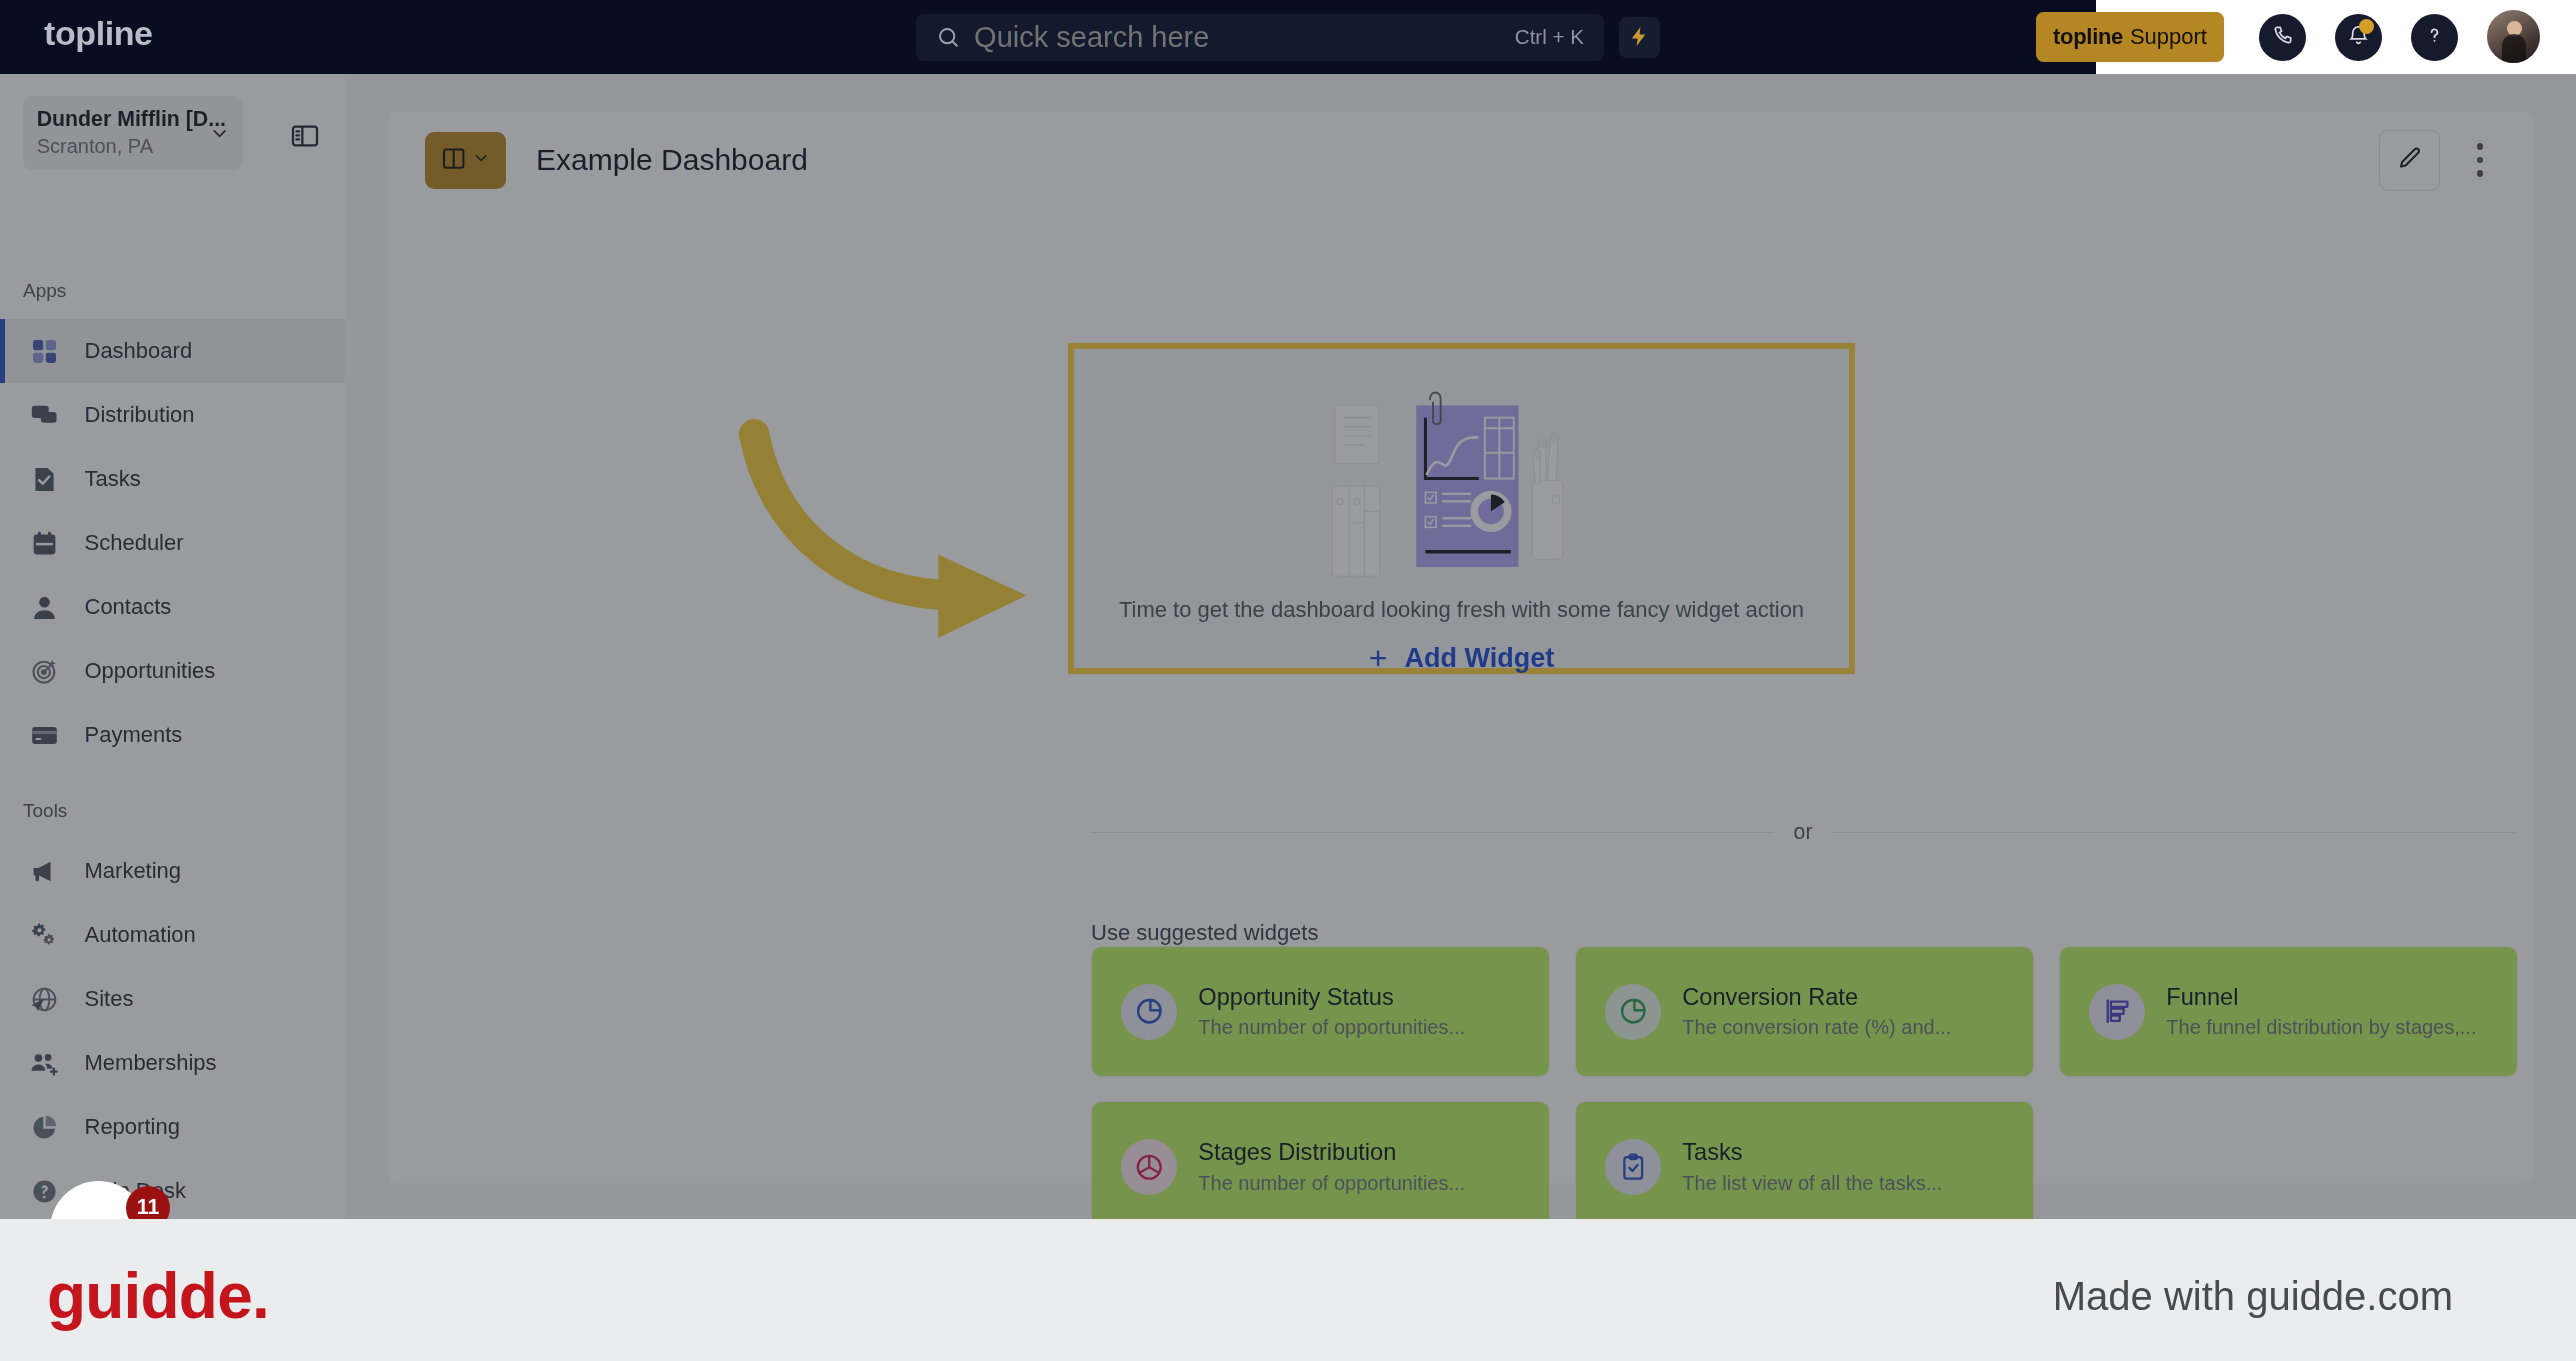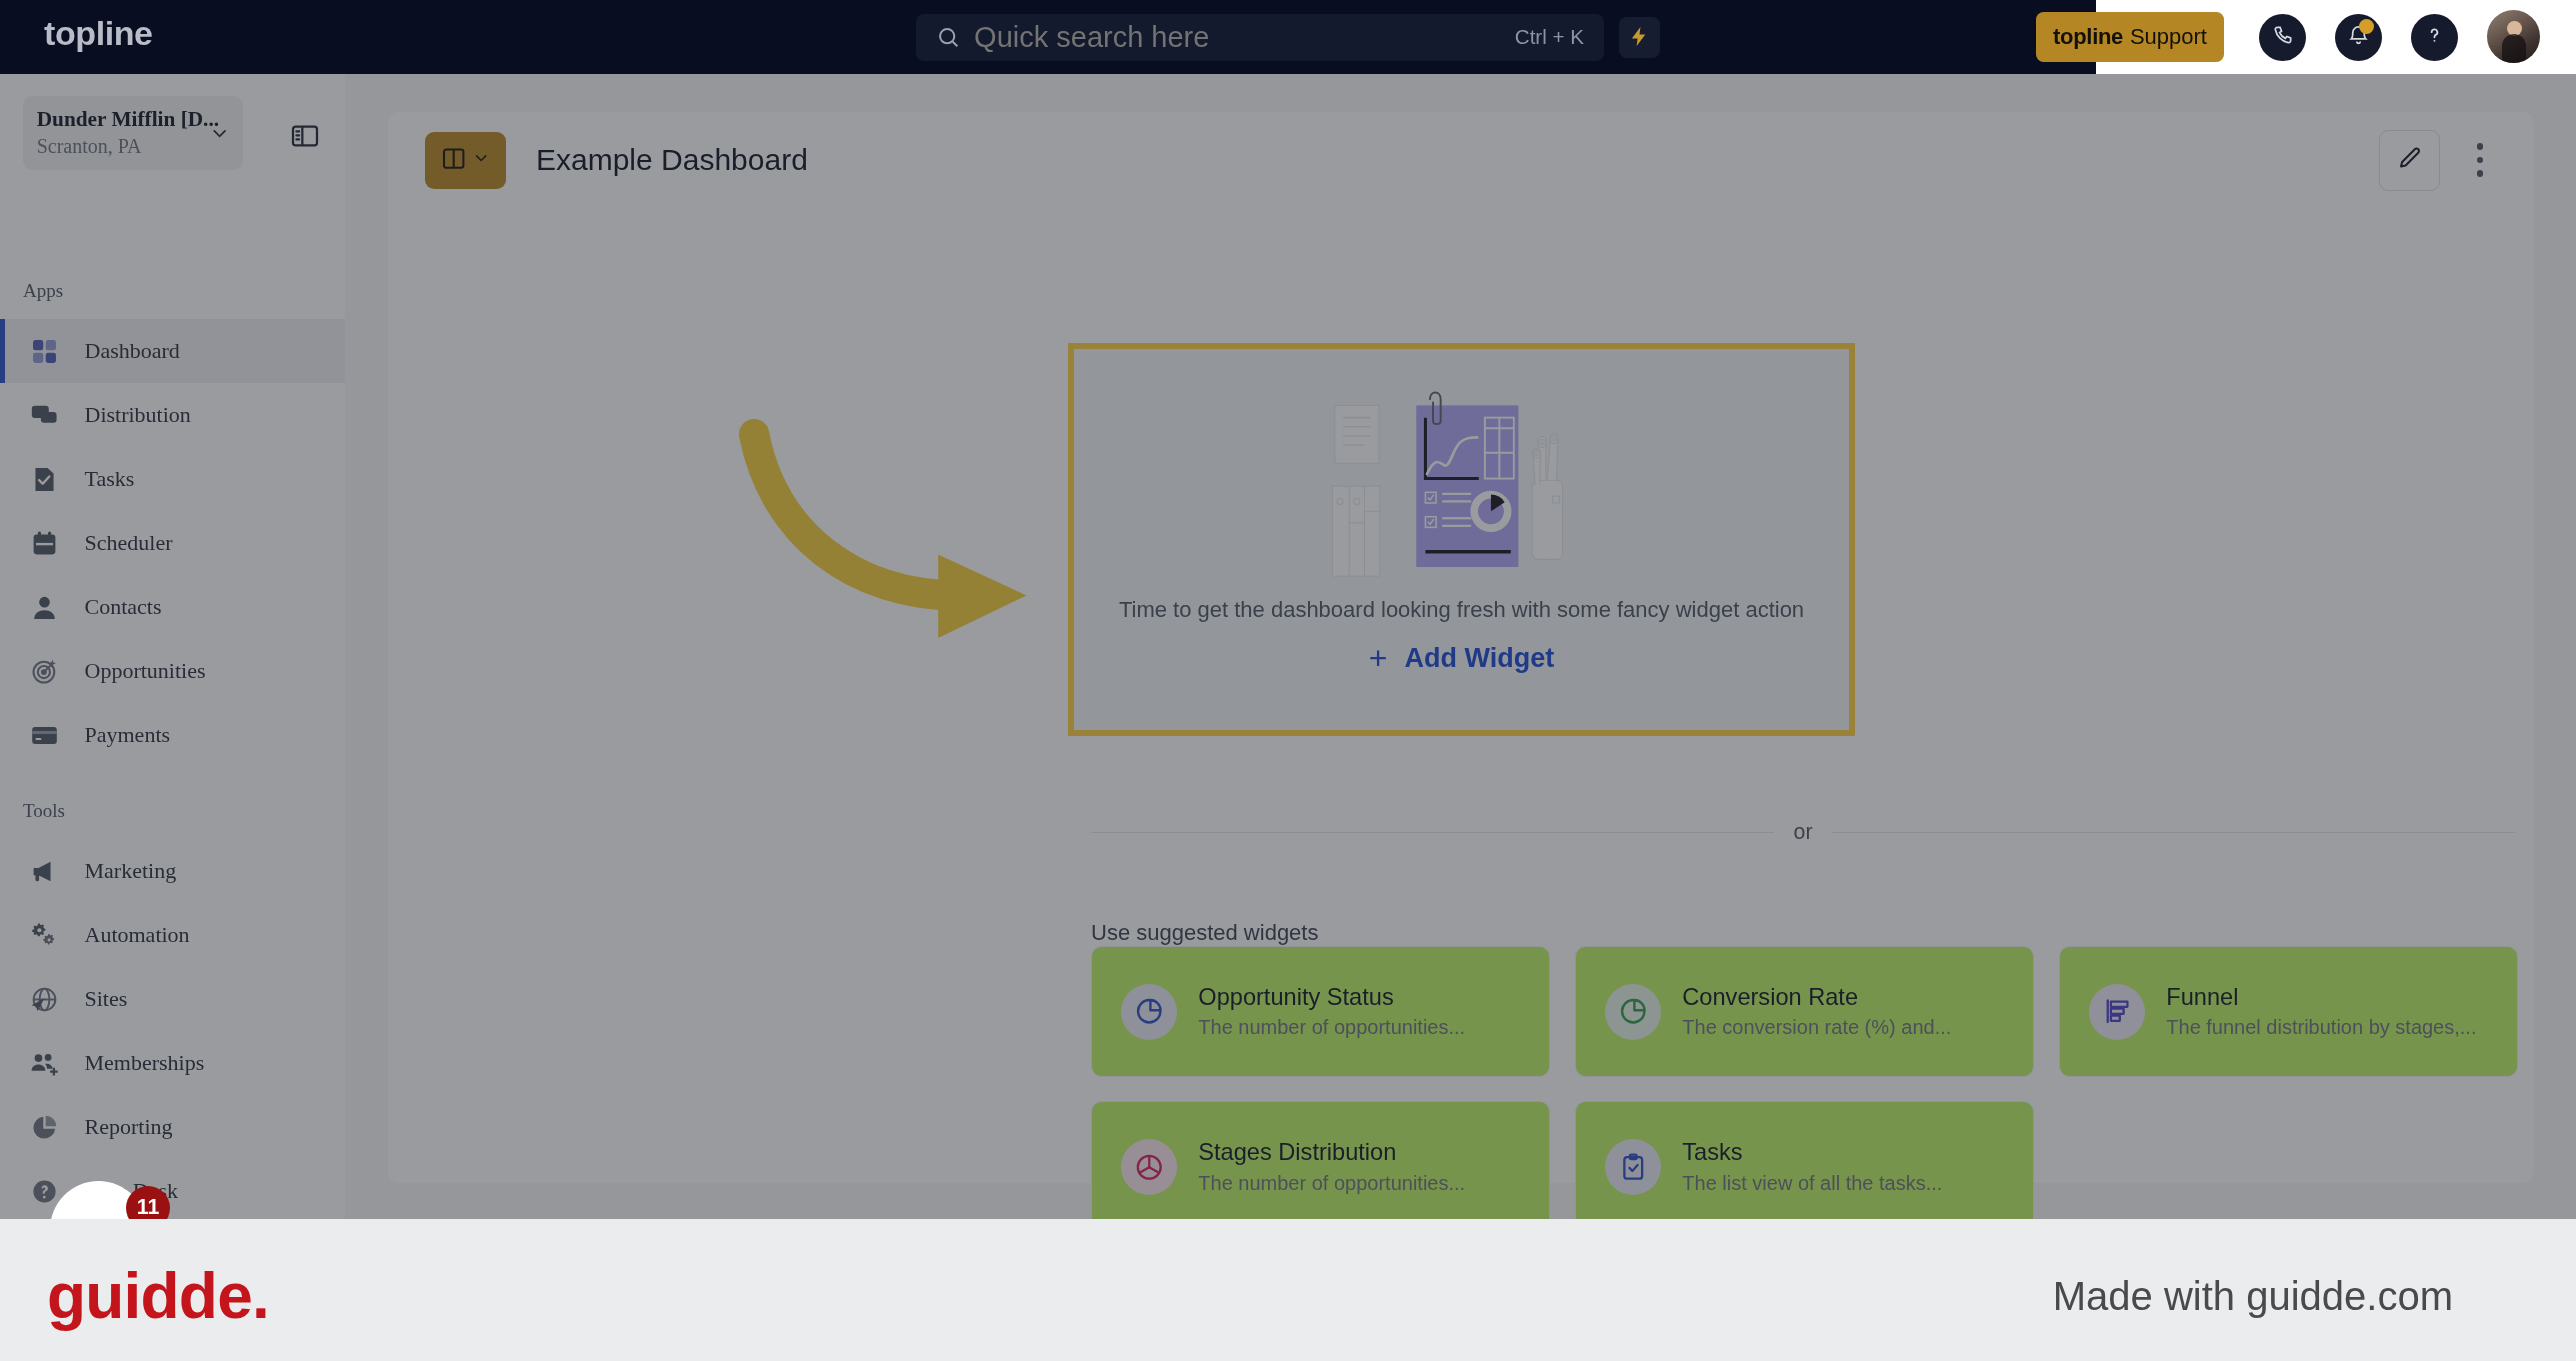--- a/index.html
+++ b/index.html
@@ -68,21 +68,21 @@
   }
   .avatar-btn::before {
     content: ""; position: absolute; left: 20px; top: 10.7px;
     width: 14.5px; height: 15.2px; border-radius: 50%;
     background: #d8b79a;
   }
 
   
   .sidebar {
     position: absolute; left: 0; top: 74px; width: 345px; height: 1145px;
-    background: #ffffff; z-index: 20; font-family: Liberation Serif, serif;
+    background: #ffffff; z-index: 20;
   }
   .org-box {
     position: absolute; left: 23px; top: 22px; width: 220px; height: 74px;
     background: #f0f1f4; border-radius: 9.1px; padding: 10.7px 13.7px;
   }
   .org-name { font-size: 21.3px; font-weight: 700; color: #111827; white-space: nowrap; }
   .org-sub  { font-size: 20px; color: #6b7280; margin-top: 3px; }
   .org-chev { position: absolute; right: 13px; top: 27px; }
   .panel-toggle {
     position: absolute; left: 289px; top: 46px; width: 32px; height: 32px;
@@ -131,21 +131,21 @@
                align-items: center; justify-content: center; gap: 6.9px; }
   .kebab-btn i { width: 6.9px; height: 6.9px; border-radius: 50%; background: #4b5563; display: block; }
 
   .content-body {
     position: absolute; left: 43px; top: 134px; width: 2146px; height: 975px;
     background: #ffffff; border-radius: 0 0 10.7px 10.7px;
   }
 
   
   .empty-panel {
-    position: absolute; left: 1074px; top: 349px; width: 775px; height: 381px;
+    position: absolute; left: 1074px; top: 349px; width: 775px; height: 319px;
     background: #f2f6f9; z-index: 12;
     outline: 6.9px solid #ffd23f;
   }
   .illus { position: absolute; left: 50%; top: 29px; transform: translateX(-50%); }
   .empty-text {
     position: absolute; left: 0; right: 0; top: 248px; text-align: center;
     font-size: 22px; color: #4b5563;
   }
   .add-widget {
     position: absolute; left: 0; right: 0; top: 293px;

